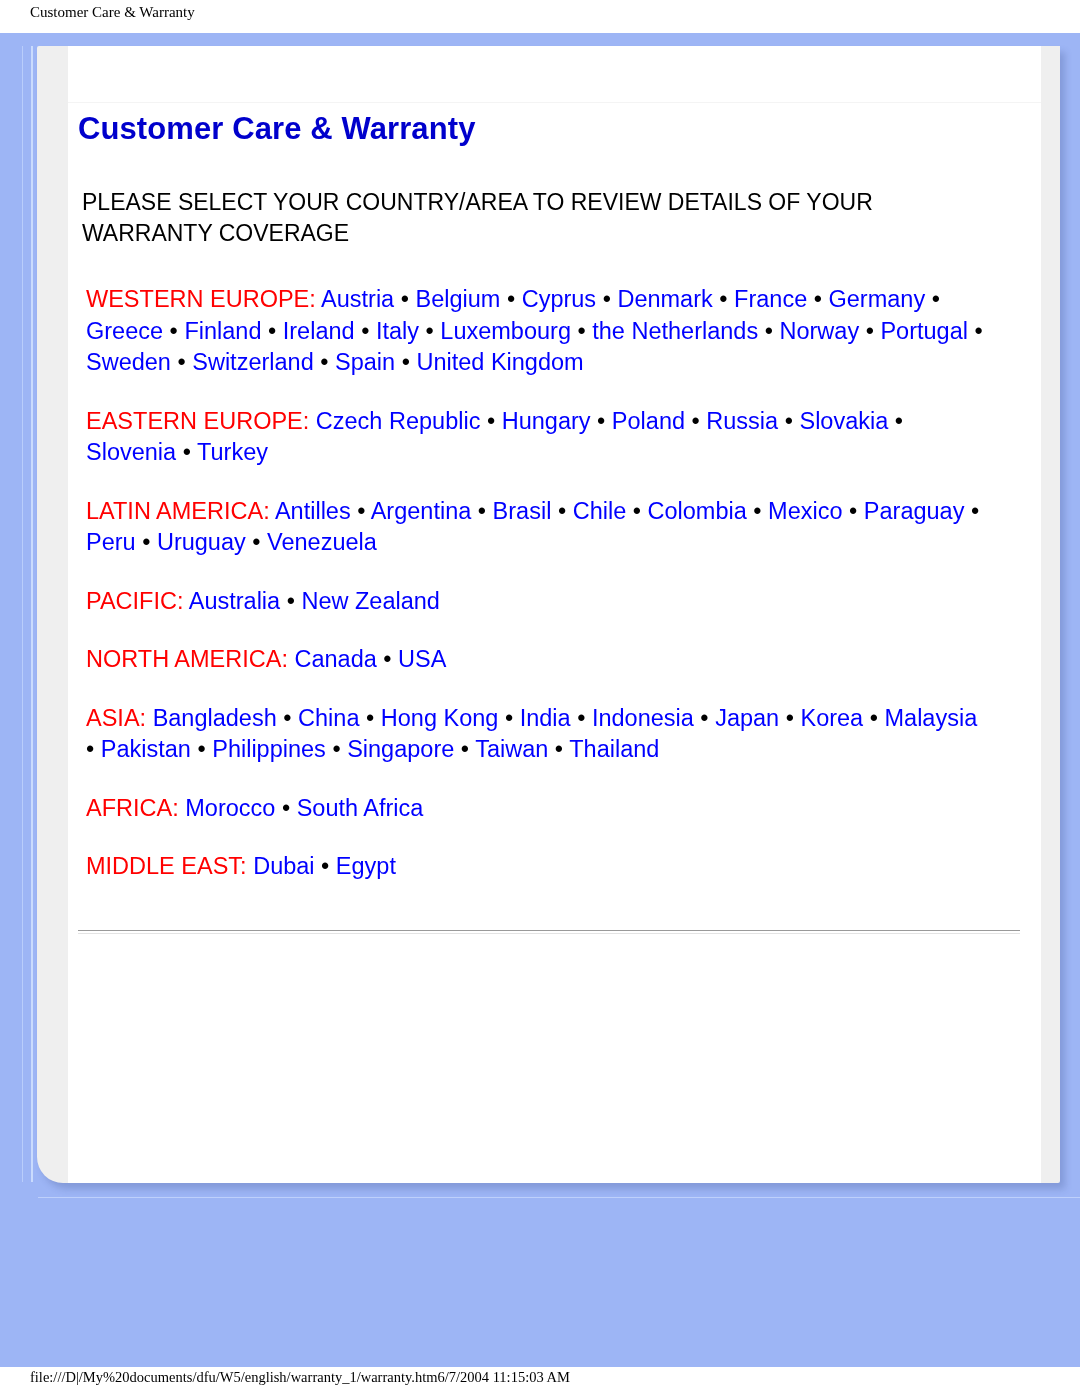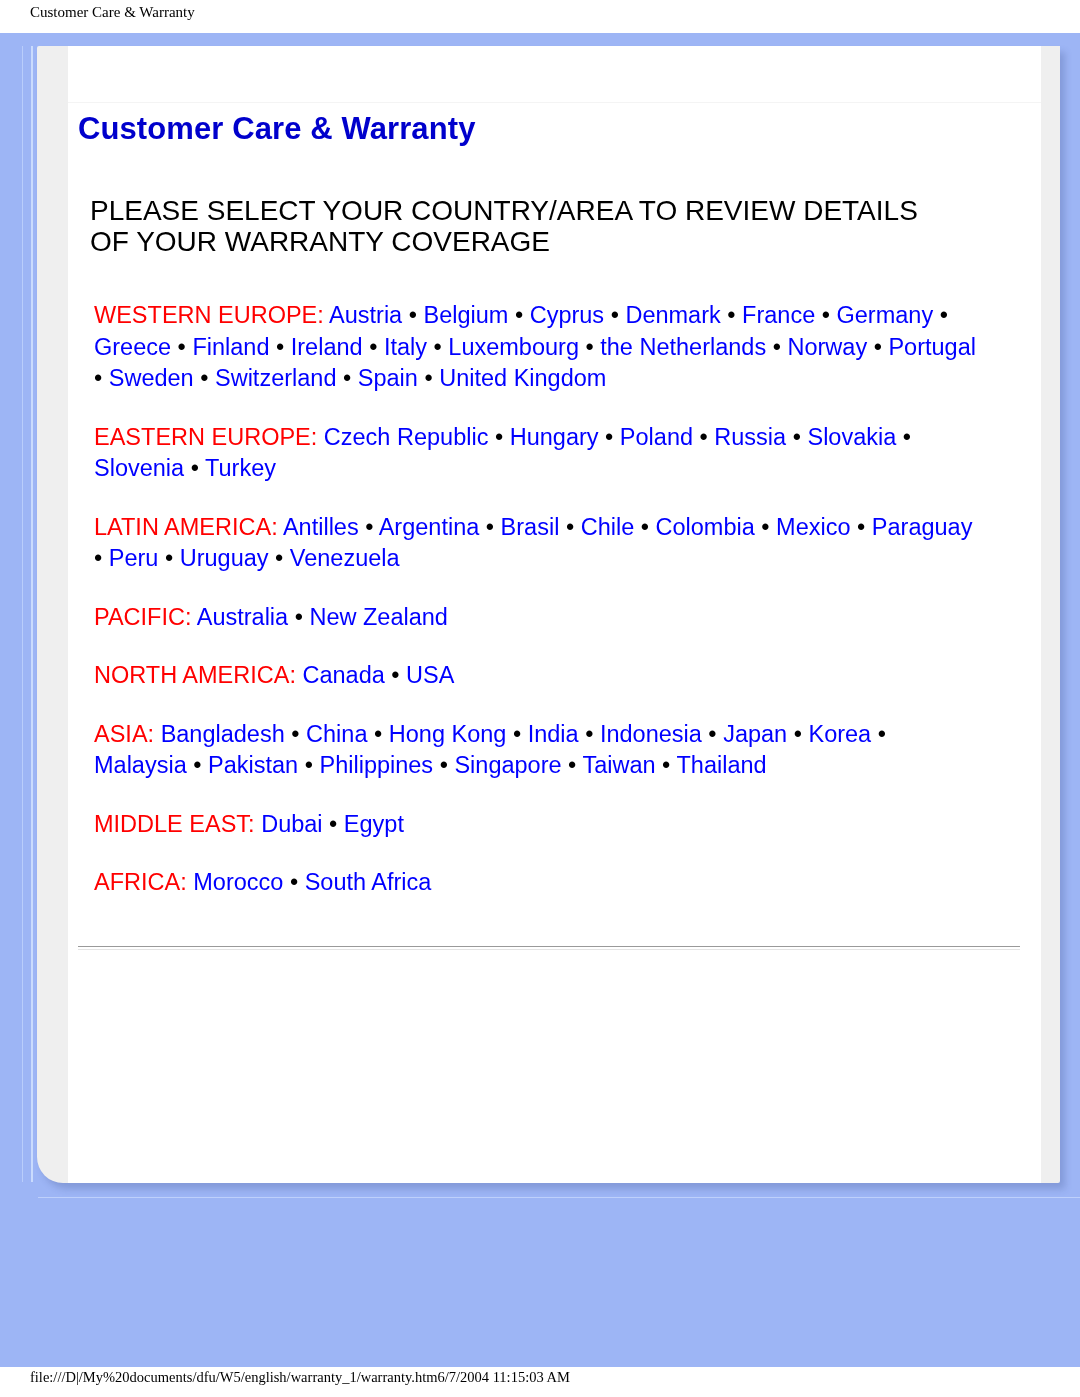--- a/index.html
+++ b/index.html
@@ -133,32 +133,32 @@
   .page-title {
     margin: 0;
     font-size: 31px;
     font-weight: bold;
     color: #0000cc;
     letter-spacing: 0.1px;
     line-height: 1.2;
   }
 
   .instruction {
-    margin: 12px;
+    margin: 4px;
     padding-top: 36px;
-    font-size: 28px;
+    font-size: 23px;
     line-height: 31px;
     color: #000000;
     max-width: 828px;
     font-stretch: condensed;
     transform-origin: left top;
   }
 
   .region-list {
-    margin: 16px;
+    margin: 8px;
     padding: 0;
     list-style: none;
   }
   .region {
     padding-top: 27px;
     font-size: 23.5px;
     line-height: 31.5px;
     max-width: 920px;
     color: #000000;
   }
@@ -210,22 +210,22 @@
 
   <p class="instruction">PLEASE SELECT YOUR COUNTRY/AREA TO REVIEW DETAILS OF YOUR WARRANTY COVERAGE</p>
 
   <div class="region-list">
       <div class="region narrow"><span class="region-label">WESTERN EUROPE:</span> <a href="#">Austria</a><span class="sep"> • </span><a href="#">Belgium</a><span class="sep"> • </span><a href="#">Cyprus</a><span class="sep"> • </span><a href="#">Denmark</a><span class="sep"> • </span><a href="#">France</a><span class="sep"> • </span><a href="#">Germany</a><span class="sep"> • </span><a href="#">Greece</a><span class="sep"> • </span><a href="#">Finland</a><span class="sep"> • </span><a href="#">Ireland</a><span class="sep"> • </span><a href="#">Italy</a><span class="sep"> • </span><a href="#">Luxembourg</a><span class="sep"> • </span><a href="#">the Netherlands</a><span class="sep"> • </span><a href="#">Norway</a><span class="sep"> • </span><a href="#">Portugal</a><span class="sep"> • </span><a href="#">Sweden</a><span class="sep"> • </span><a href="#">Switzerland</a><span class="sep"> • </span><a href="#">Spain</a><span class="sep"> • </span><a href="#">United Kingdom</a></div>
       <div class="region narrow"><span class="region-label">EASTERN EUROPE:</span> <a href="#">Czech Republic</a><span class="sep"> • </span><a href="#">Hungary</a><span class="sep"> • </span><a href="#">Poland</a><span class="sep"> • </span><a href="#">Russia</a><span class="sep"> • </span><a href="#">Slovakia</a><span class="sep"> • </span><a href="#">Slovenia</a><span class="sep"> • </span><a href="#">Turkey</a></div>
       <div class="region narrow"><span class="region-label">LATIN AMERICA:</span> <a href="#">Antilles</a><span class="sep"> • </span><a href="#">Argentina</a><span class="sep"> • </span><a href="#">Brasil</a><span class="sep"> • </span><a href="#">Chile</a><span class="sep"> • </span><a href="#">Colombia</a><span class="sep"> • </span><a href="#">Mexico</a><span class="sep"> • </span><a href="#">Paraguay</a><span class="sep"> • </span><a href="#">Peru</a><span class="sep"> • </span><a href="#">Uruguay</a><span class="sep"> • </span><a href="#">Venezuela</a></div>
       <div class="region"><span class="region-label">PACIFIC:</span> <a href="#">Australia</a><span class="sep"> • </span><a href="#">New Zealand</a></div>
       <div class="region"><span class="region-label">NORTH AMERICA:</span> <a href="#">Canada</a><span class="sep"> • </span><a href="#">USA</a></div>
       <div class="region narrow"><span class="region-label">ASIA:</span> <a href="#">Bangladesh</a><span class="sep"> • </span><a href="#">China</a><span class="sep"> • </span><a href="#">Hong Kong</a><span class="sep"> • </span><a href="#">India</a><span class="sep"> • </span><a href="#">Indonesia</a><span class="sep"> • </span><a href="#">Japan</a><span class="sep"> • </span><a href="#">Korea</a><span class="sep"> • </span><a href="#">Malaysia</a><span class="sep"> • </span><a href="#">Pakistan</a><span class="sep"> • </span><a href="#">Philippines</a><span class="sep"> • </span><a href="#">Singapore</a><span class="sep"> • </span><a href="#">Taiwan</a><span class="sep"> • </span><a href="#">Thailand</a></div>
+      <div class="region"><span class="region-label">AFRICA:</span> <a href="#">Morocco</a><span class="sep"> • </span><a href="#">South Africa</a></div>
       <div class="region"><span class="region-label">MIDDLE EAST:</span> <a href="#">Dubai</a><span class="sep"> • </span><a href="#">Egypt</a></div>
-      <div class="region"><span class="region-label">AFRICA:</span> <a href="#">Morocco</a><span class="sep"> • </span><a href="#">South Africa</a></div>
     </div>
 
   <hr class="divider">
 </div>
 
 <div class="print-footer">
   <div class="pf-text">file:///D|/My%20documents/dfu/W5/english/warranty_1/warranty.htm6/7/2004 11:15:03 AM</div>
 </div>
 
 </body></html>

